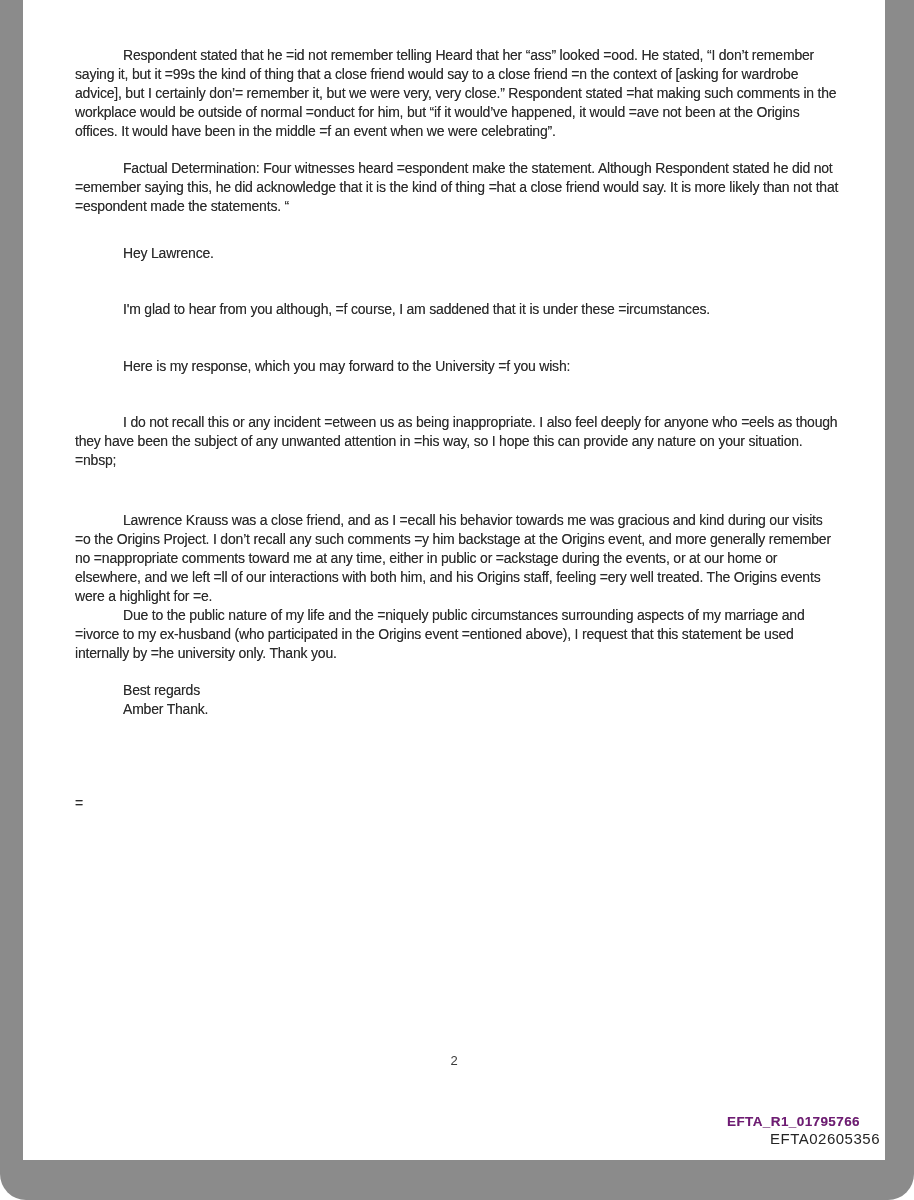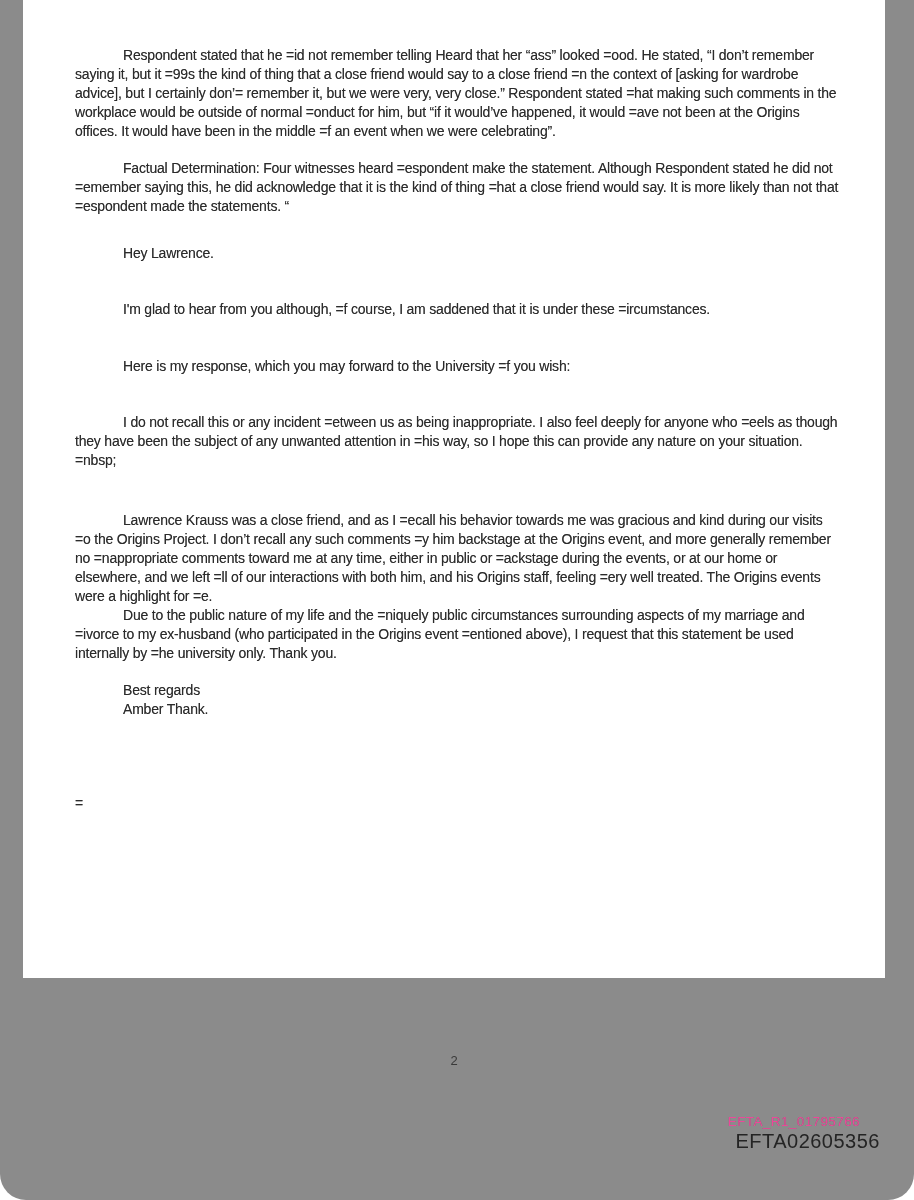--- a/index.html
+++ b/index.html
@@ -24,21 +24,21 @@
     background: #8b8b8b;
     border-bottom-left-radius: 26px;
     border-bottom-right-radius: 26px;
   }
   
   .page {
     position: absolute;
     left: 23px;
     top: 0;
     width: 862px;
-    height: 978px;
+    height: 1160px;
     background: #ffffff;
     box-sizing: border-box;
     padding: 46px 44px 12px 52px;
     color: #2b2b2b;
   }
   .para {
     margin: 0;
     font-size: 14px;
     line-height: 19px;
     letter-spacing: -0.2px;
@@ -63,28 +63,28 @@
     color: #3a3a3a;
   }
   .bates-block {
     position: absolute;
     right: 5px;
     top: 1114px;
     text-align: right;
   }
   .bates-small {
     font-size: 13.5px;
-    font-weight: normal;
+    font-weight: bold;
     letter-spacing: 0.4px;
-    color: #ec4899;
+    color: #701a75;
     padding-right: 20px;
     text-shadow: 0 0 0.6px rgba(74,74,74,0.5);
   }
   .bates-large {
-    font-size: 20px;
+    font-size: 15px;
     letter-spacing: 0.5px;
     color: #242424;
     margin-top: 1px;
   }
 </style>
 </head>
 <body>
 
 <div class="viewport">
   <div class="photo-frame">

